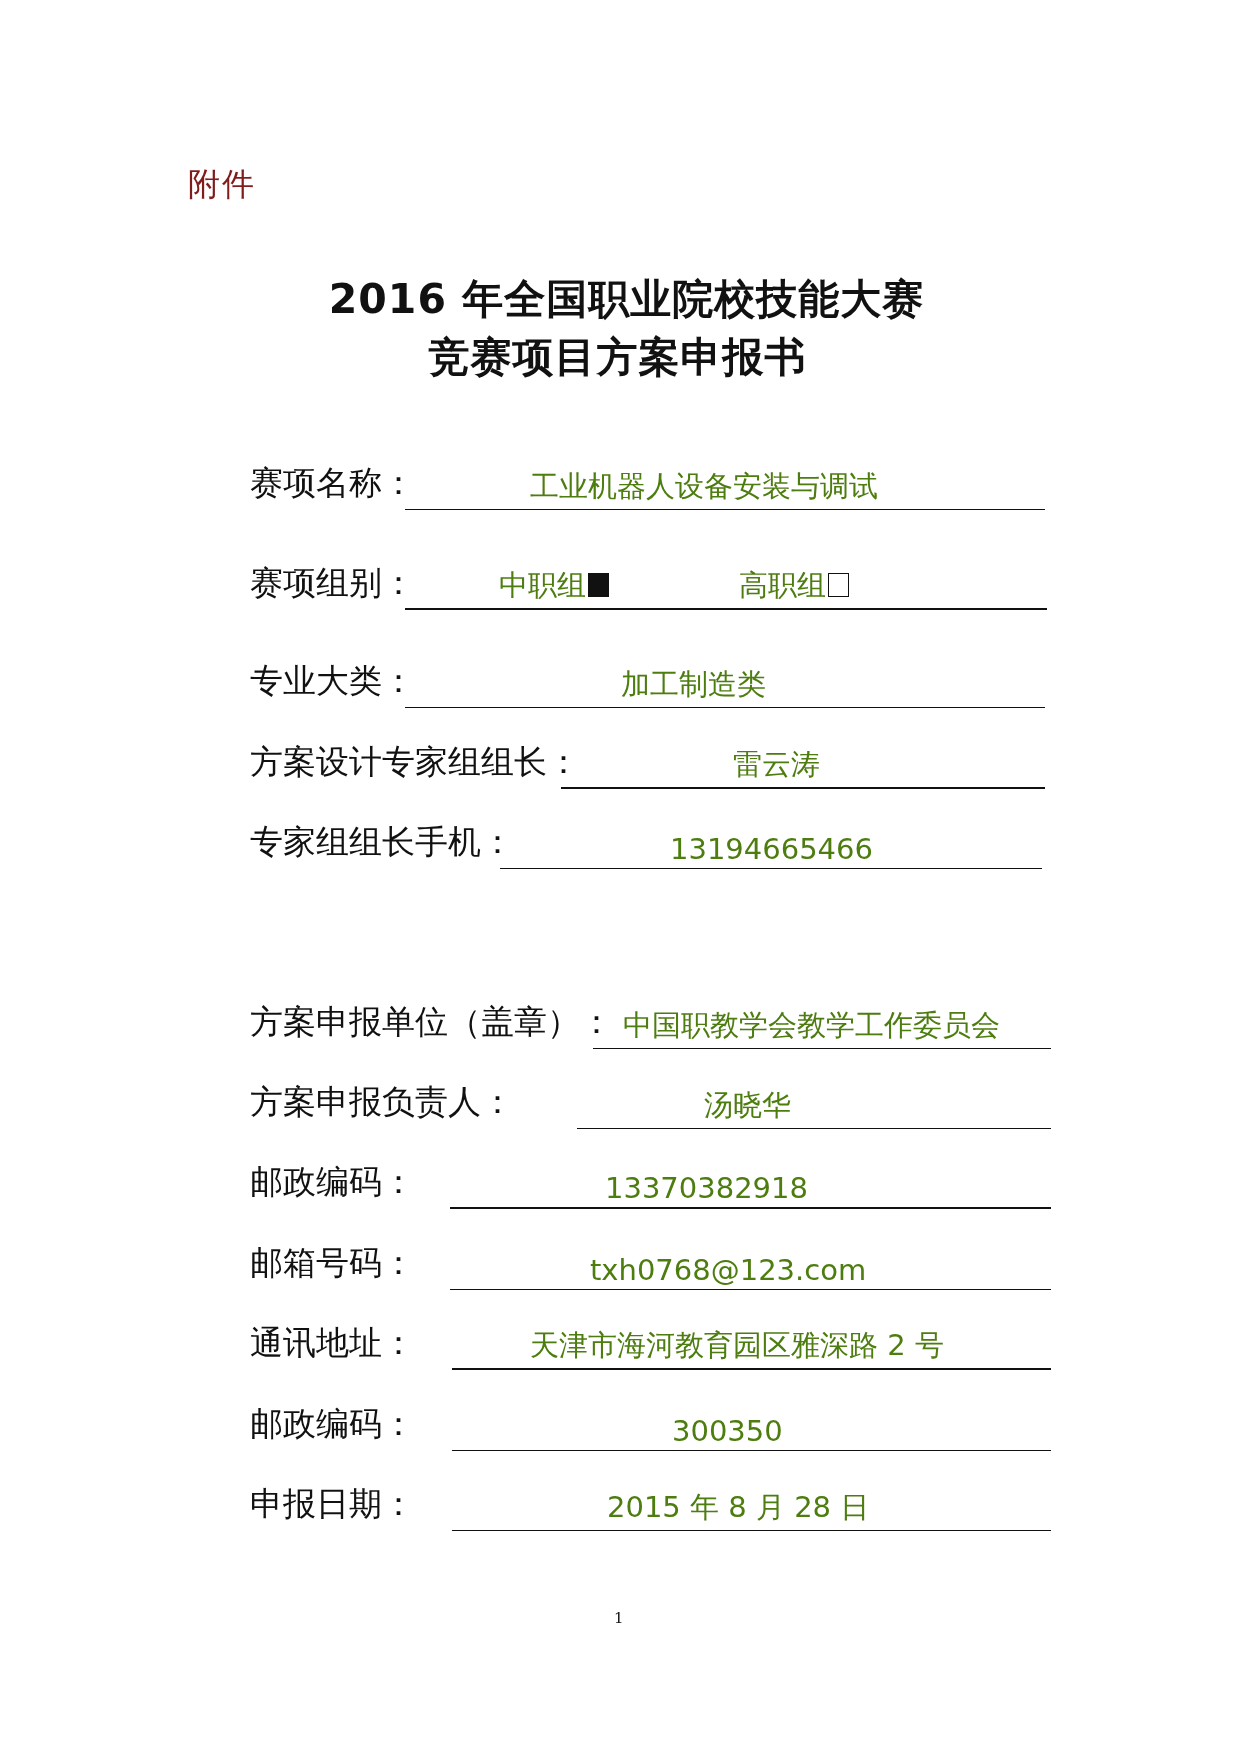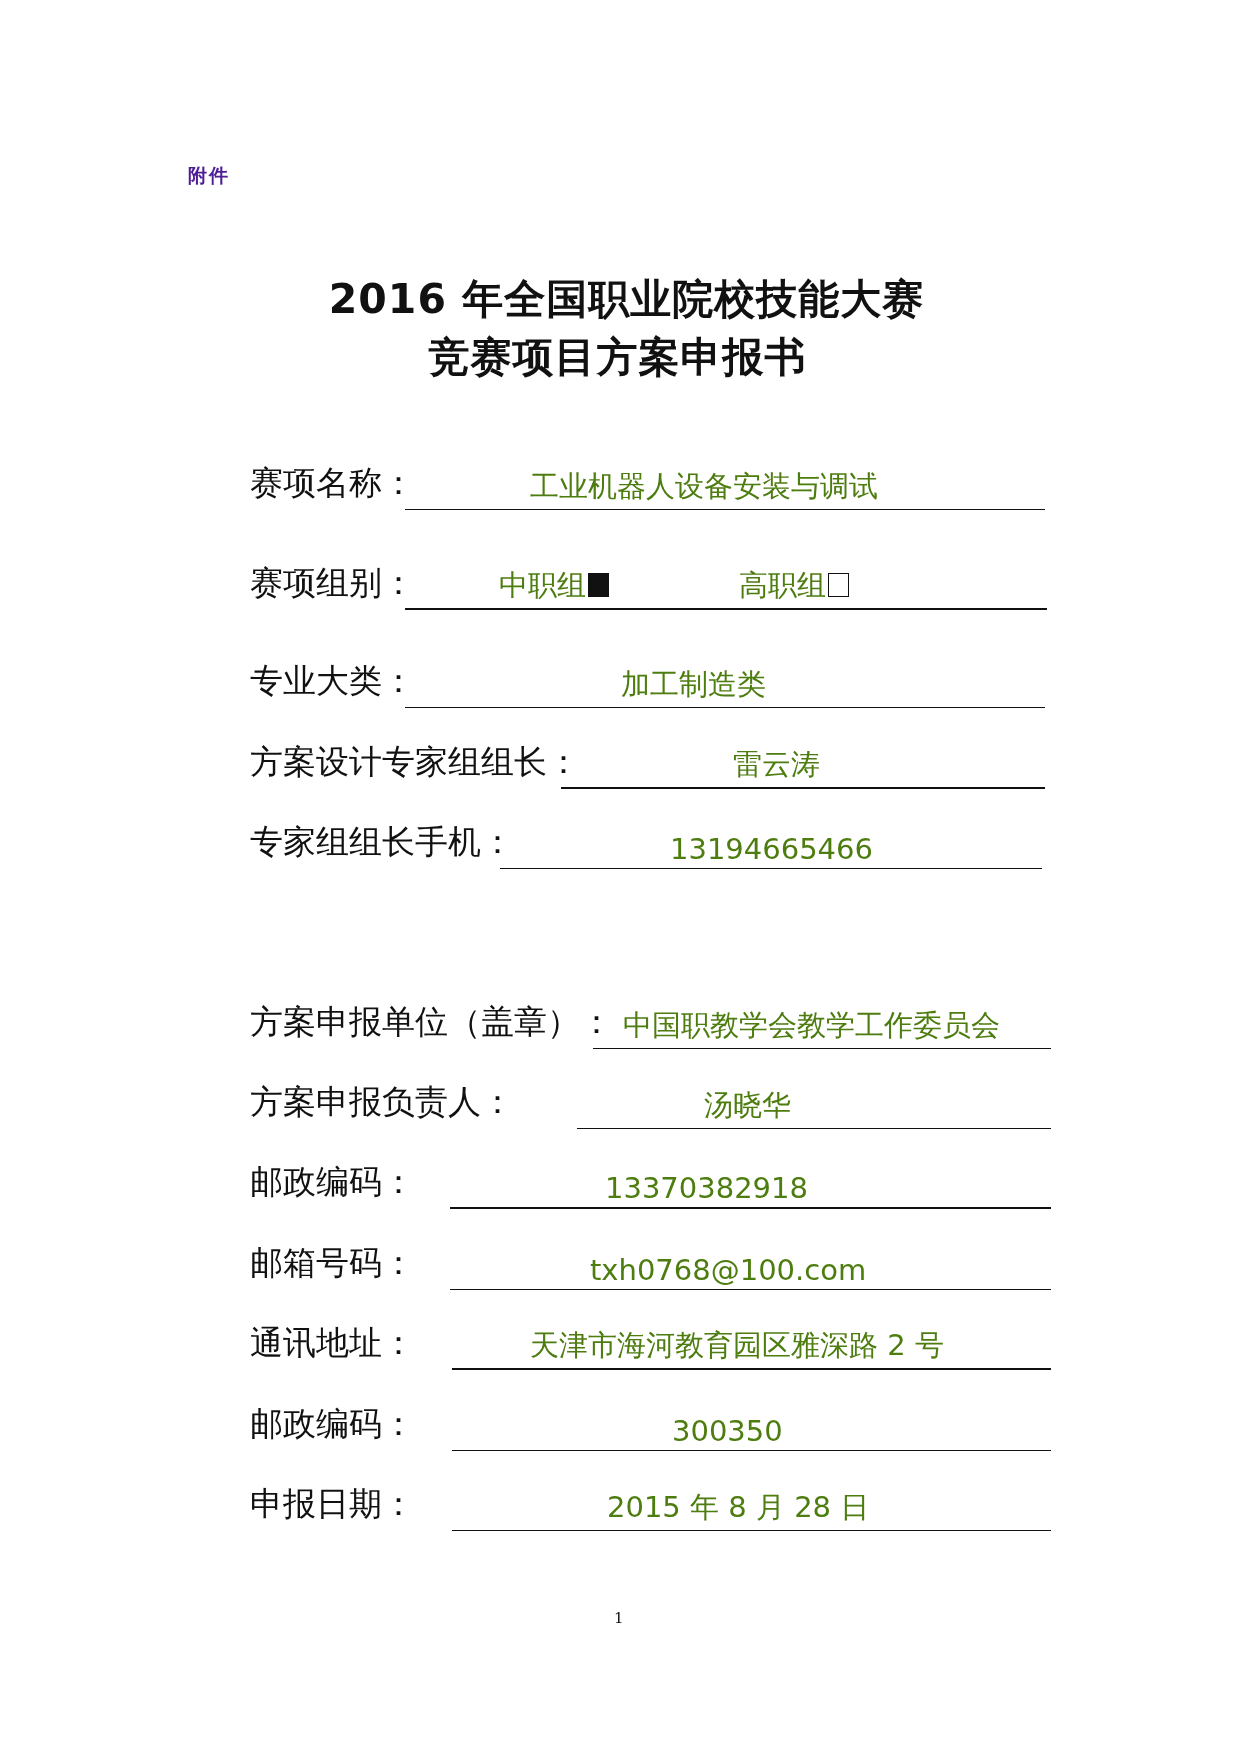--- a/index.html
+++ b/index.html
@@ -3,21 +3,21 @@
   <meta charset="utf-8">
   <style>
     html, body { margin: 0; padding: 0; background: #ffffff; }
     body {
       width: 1241px; height: 1754px; position: relative; overflow: hidden;
       font-family: "DejaVu Sans", "Liberation Sans", sans-serif; color: #111111;
     }
     .attach {
       position: absolute; left: 188px; top: 163px;
       font-family: "DejaVu Serif", "Liberation Serif", serif;
-      font-size: 19px; color: #4c1d95; letter-spacing: 2px; font-weight: bold;
+      font-size: 32px; color: #7f1d1d; letter-spacing: 2px;
     }
     .title {
       position: absolute; left: 0; width: 1241px; text-align: center;
       font-weight: bold; font-size: 41px; color: #111111; letter-spacing: 1px;
     }
     .title.l1 { top: 272px; left: 6px; }
     .title.l2 { top: 330px; left: -3px; }
     .row { position: absolute; left: 250px; height: 40px; }
     .label {
       position: absolute; left: 0; bottom: 4px; white-space: nowrap;
@@ -110,21 +110,21 @@
 <div class="row" style="top:1169px;">
   <span class="label">邮政编码：</span>
   <div class="field thick" style="left:200px; width:601px;">
     <span class="value" style="left:155px;">13370382918</span>
   </div>
 </div>
 
 <div class="row" style="top:1250px;">
   <span class="label">邮箱号码：</span>
   <div class="field" style="left:200px; width:601px;">
-    <span class="value" style="left:140px;">txh0768@100.com</span>
+    <span class="value" style="left:140px;">txh0768@123.com</span>
   </div>
 </div>
 
 <div class="row" style="top:1330px;">
   <span class="label">通讯地址：</span>
   <div class="field thick" style="left:202px; width:599px;">
     <span class="value" style="left:78px;">天津市海河教育园区雅深路 2 号</span>
   </div>
 </div>
 

